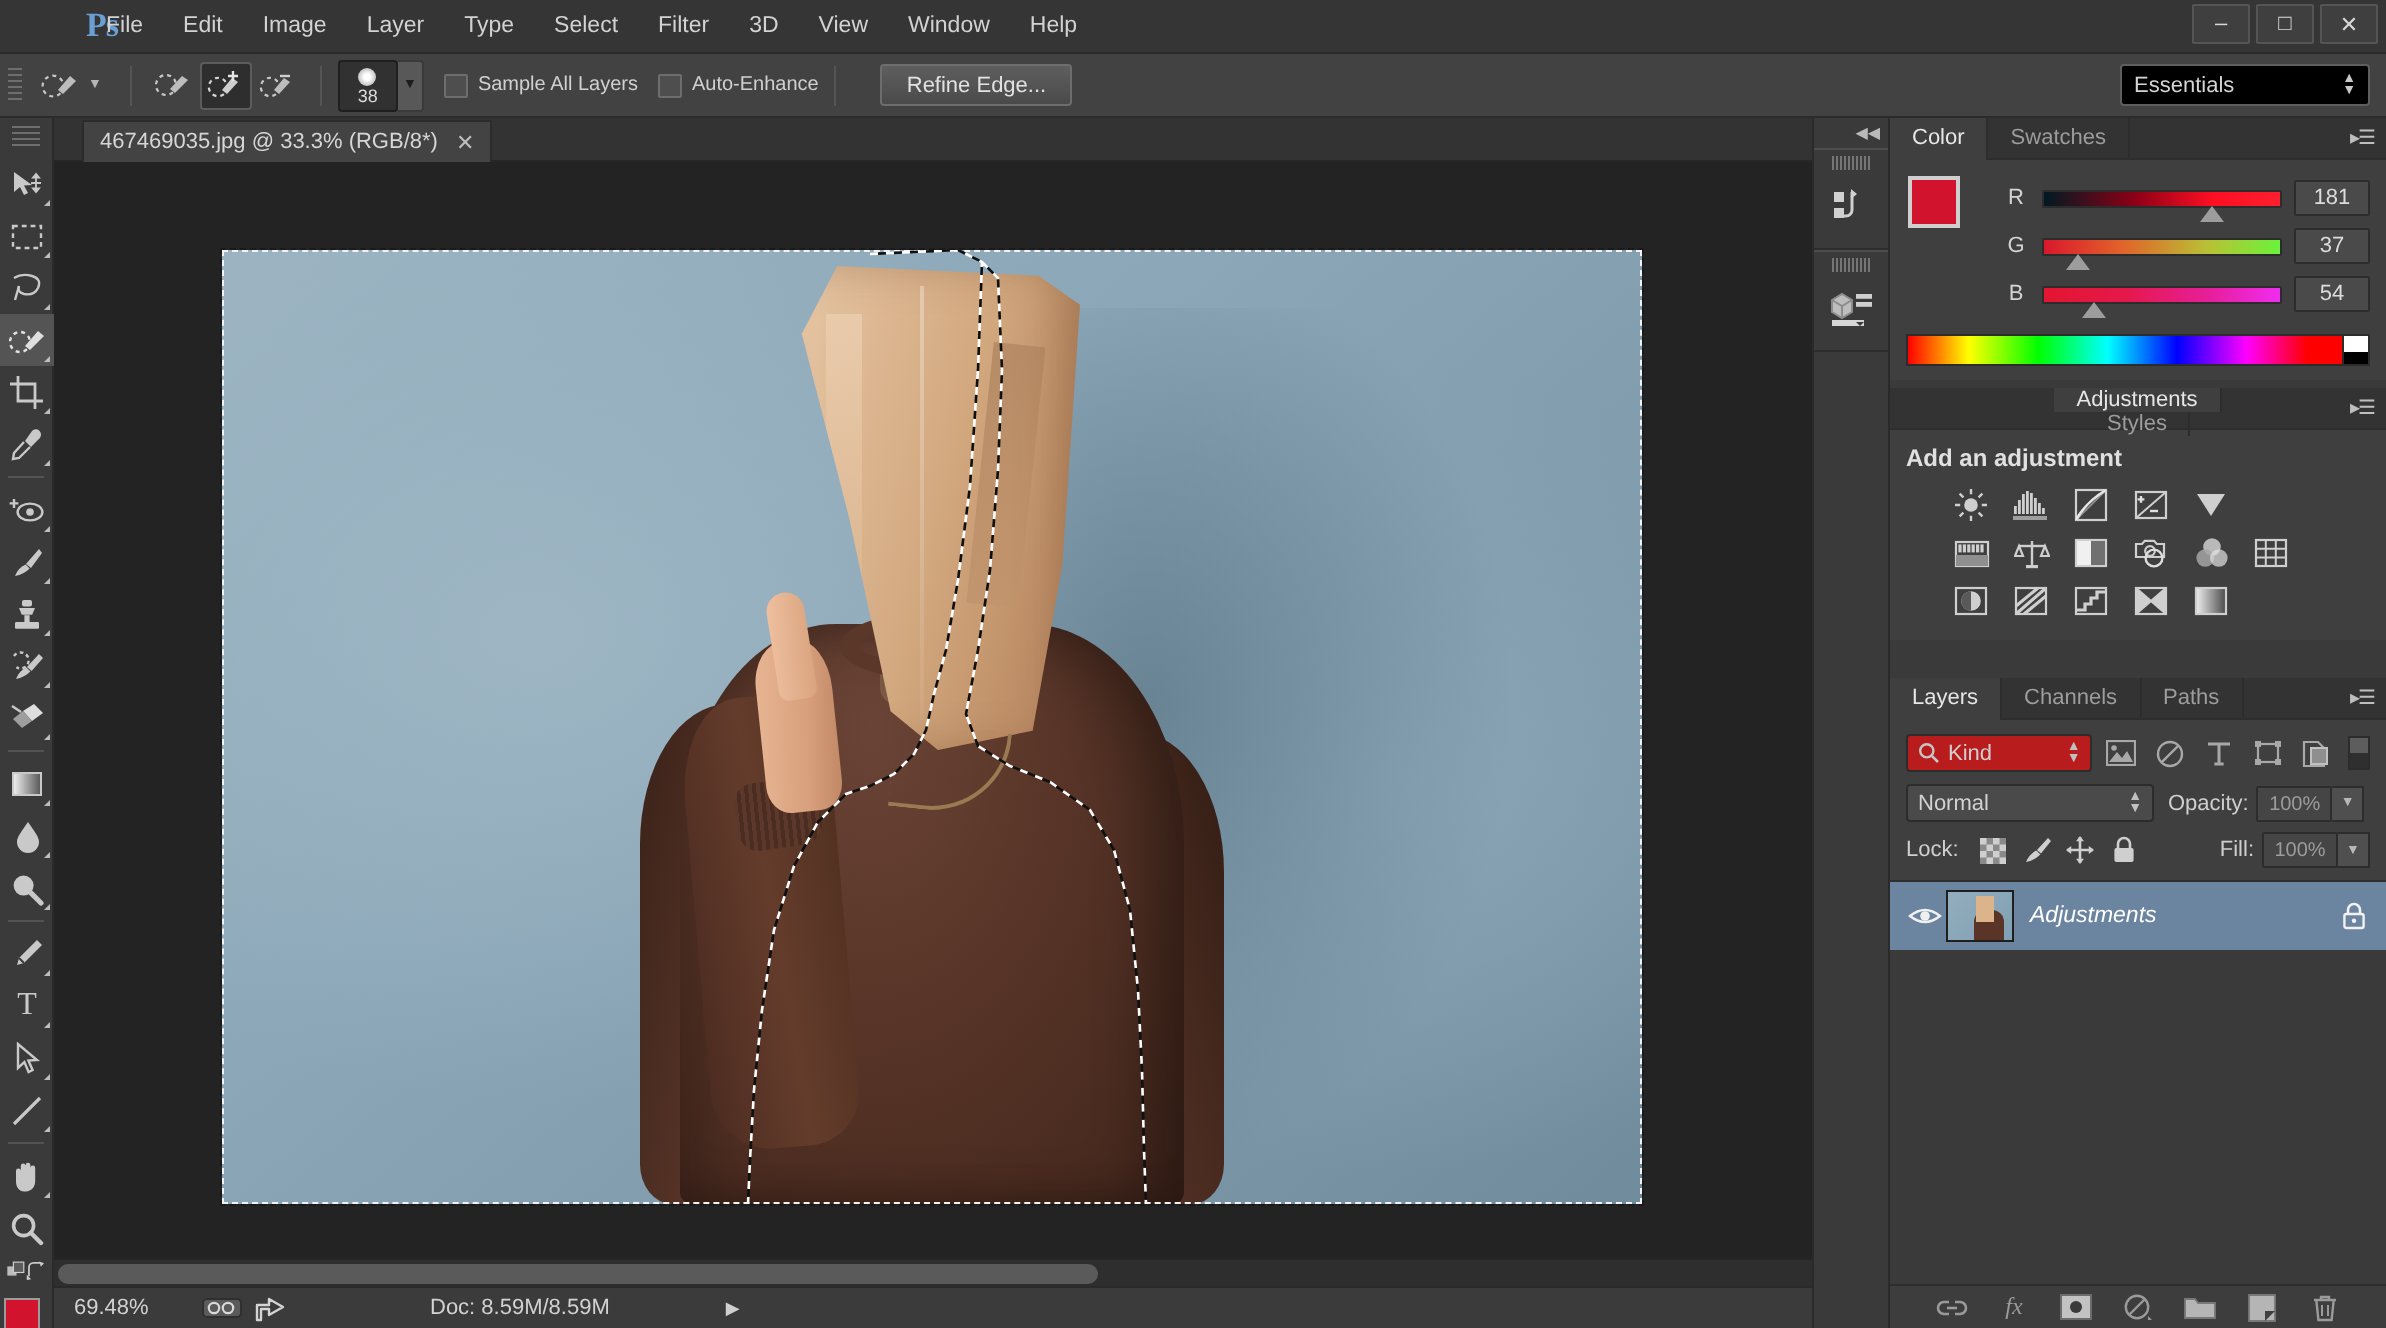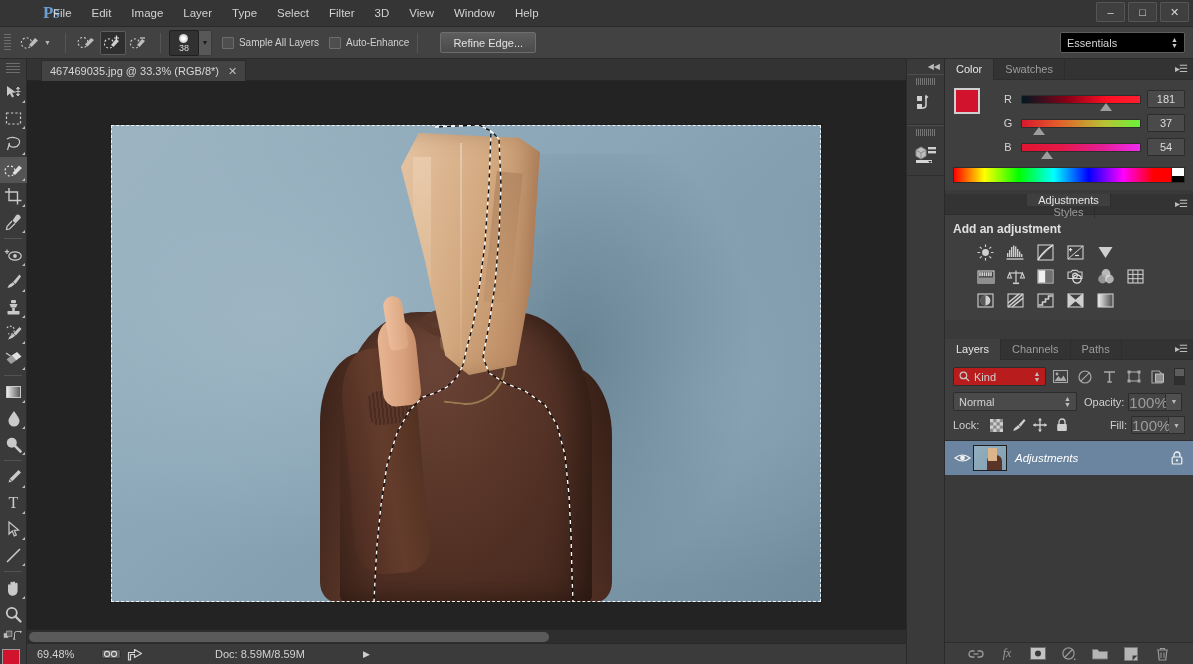--- a/index.html
+++ b/index.html
@@ -415,21 +415,21 @@
   .blend-box {
     width: 124px; height: 19px; background: #4a4a4a;
     border: 1px solid #2c2c2c; border-radius: 2px;
     display: flex; align-items: center; padding: 0 5px;
     font-size: 11px; color: #d2d2d2; cursor: pointer;
   }
   .opac-lbl { margin-left: 7px; font-size: 11px; color: #cfcfcf; }
   .num-box {
     width: 38px; height: 18px; background: #454545;
     border: 1px solid #2c2c2c; border-radius: 1px;
-    font-size: 15px; color: #9c9c9c; text-align: center;
+    font-size: 10px; color: #9c9c9c; text-align: center;
     line-height: 17px; margin-left: 4px; cursor: text;
   }
   .num-drop {
     width: 16px; height: 18px; background: #4f4f4f;
     border: 1px solid #2c2c2c; border-left: none;
     display: flex; align-items: center; justify-content: center;
     font-size: 7px; color: #b8b8b8; cursor: pointer;
   }
   .lock-row { display: flex; align-items: center; margin-bottom: 6px; }
   .lock-lbl { font-size: 11px; color: #cfcfcf; margin-right: 6px; }

